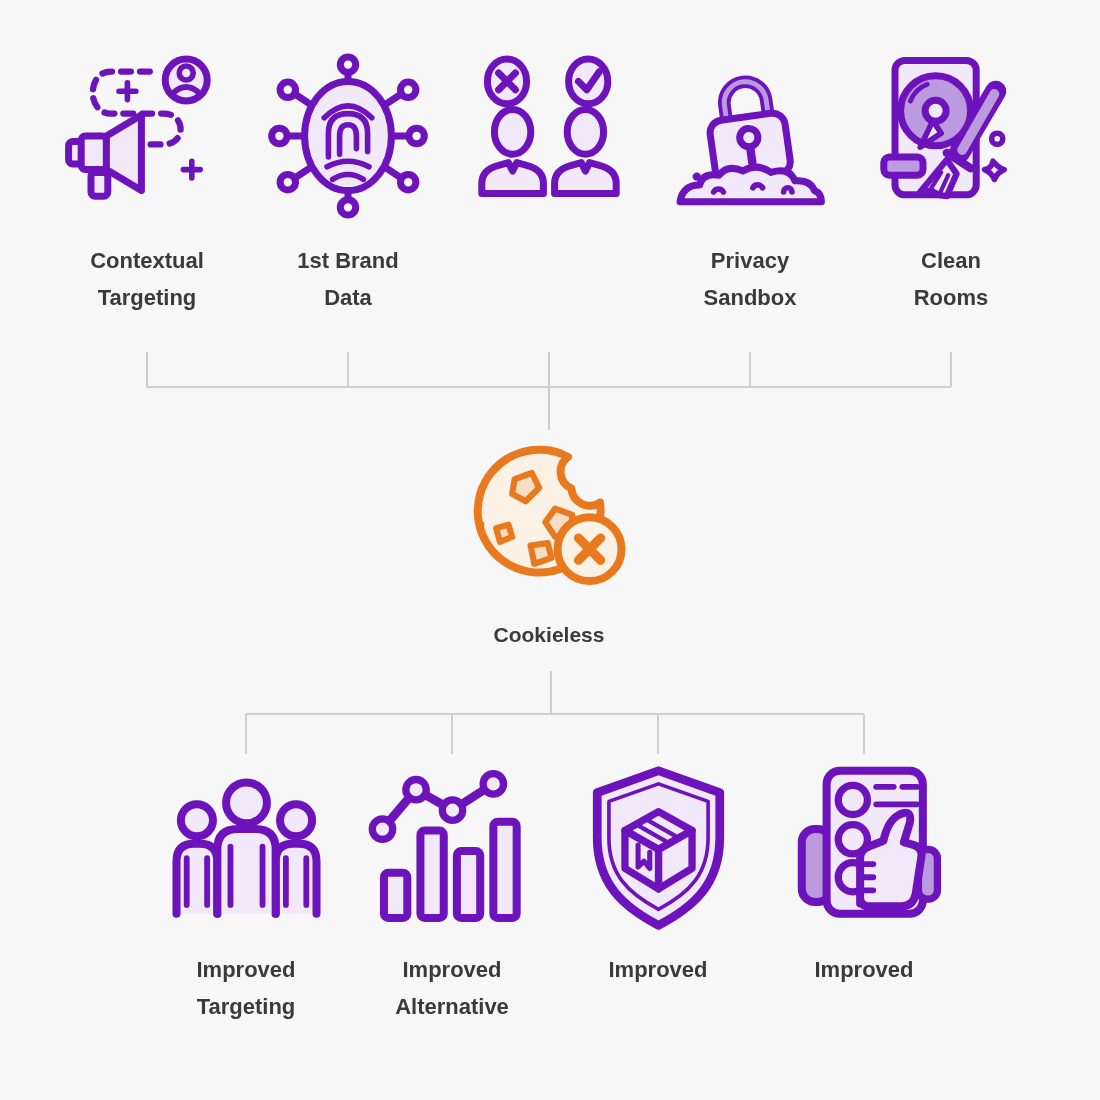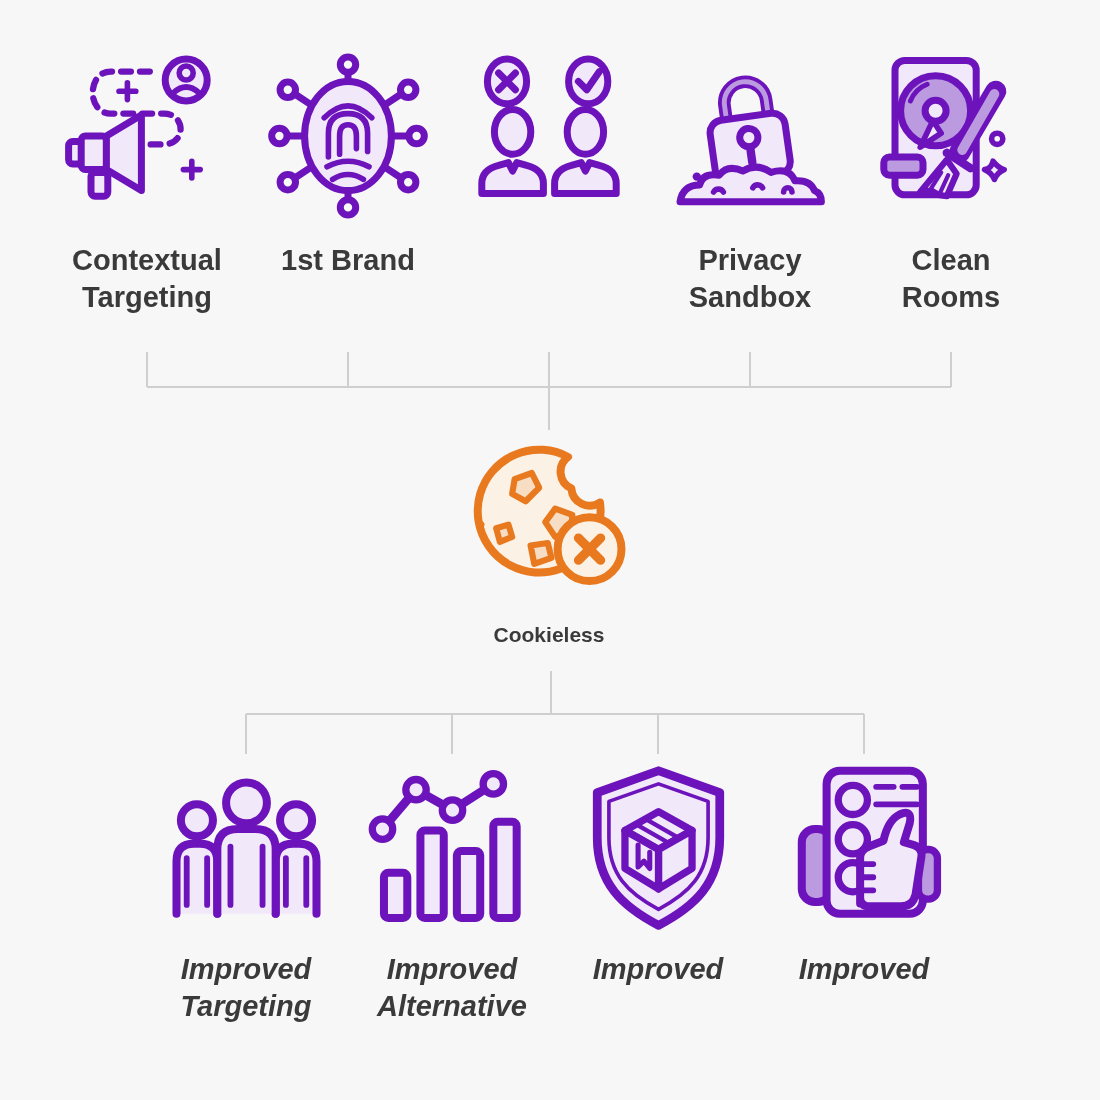--- a/index.html
+++ b/index.html
@@ -5,24 +5,24 @@
   :root{
     --bg:#f7f7f7; --purple-stroke:#6d13bb; --purple-fill:#f1e9f9; --purple-mid:#bb9ae0;
     --orange-stroke:#e8791e; --orange-fill:#fbf1e4; --orange-chip:#f6ddc3;
     --connector:#cfcfcf; --text:#3a3a3a;
   }
   html,body{margin:0;padding:0;}
   body{width:1100px;height:1100px;background:var(--bg);font-family:"Liberation Sans",sans-serif;}
   #canvas{position:absolute;width:1100px;height:1100px;background:var(--bg);overflow:hidden;}
   .node{position:absolute;text-align:center;}
   .node svg{display:block;margin:0 auto;}
-  .label{font-weight:700;color:var(--text);font-size:29px;line-height:37px;margin-top:22px;}
+  .label{font-weight:700;color:var(--text);font-size:22px;line-height:37px;margin-top:22px;}
   .label span{display:block;}
   .cookie-label{font-size:21px;line-height:38px;margin-top:14px;}
-  .bottom .label{margin-top:14px;font-style:italic;}
+  .bottom .label{margin-top:14px;}
   #connectors{position:absolute;left:0;top:0;}
   
   .s  {stroke:var(--purple-stroke);fill:none;stroke-linecap:round;stroke-linejoin:round;}
   .sf {stroke:var(--purple-stroke);fill:var(--purple-fill);stroke-linecap:round;stroke-linejoin:round;}
   .smf{stroke:var(--purple-stroke);fill:var(--purple-mid);stroke-linecap:round;stroke-linejoin:round;}
   .sm {stroke:var(--purple-mid);fill:none;stroke-linecap:round;stroke-linejoin:round;}
   .sb {stroke:var(--purple-stroke);fill:var(--bg);stroke-linecap:round;stroke-linejoin:round;}
   .os {stroke:var(--orange-stroke);fill:none;stroke-linecap:round;stroke-linejoin:round;}
   .osf{stroke:var(--orange-stroke);fill:var(--orange-fill);stroke-linecap:round;stroke-linejoin:round;}
   .oc {stroke:var(--orange-stroke);fill:var(--orange-chip);stroke-linecap:round;stroke-linejoin:round;}
@@ -74,20 +74,21 @@
           <circle class="sb" cx="109" cy="60" r="5.5"></circle>
         <ellipse class="sf" cx="60" cy="60" rx="31" ry="39"></ellipse>
         <path class="s" stroke-width="4" d="M43 47 Q60 30 77 47"></path>
         <path class="s" stroke-width="4" d="M46 75 V58 Q46 44 60 44 Q74 44 74 58 V71"></path>
         <path class="s" stroke-width="4" d="M54 73 V60 Q54 52 60 52 Q66 52 66 60 V69"></path>
         <path class="s" stroke-width="4" d="M45 82 Q60 74 75 82 M49 91 Q60 84 71 91"></path>
       </g>
     </svg>
     <div class="label">
       <span>1st Brand</span>
+      <span>Data</span>
     </div>
   </div>
 
   <div class="node" style="left:449px;top:52px;width:200px;">
     <svg width="168" height="168" viewBox="0 0 120 120">
       <g stroke-width="5">
         <ellipse class="sf" cx="30" cy="21" rx="14" ry="16"></ellipse>
         <path class="s" d="M24 15 L36 27 M36 15 L24 27"></path>
         <ellipse class="sf" cx="88" cy="21" rx="14" ry="16"></ellipse>
         <path class="s" d="M81 21 L87 27 L96 14"></path>

